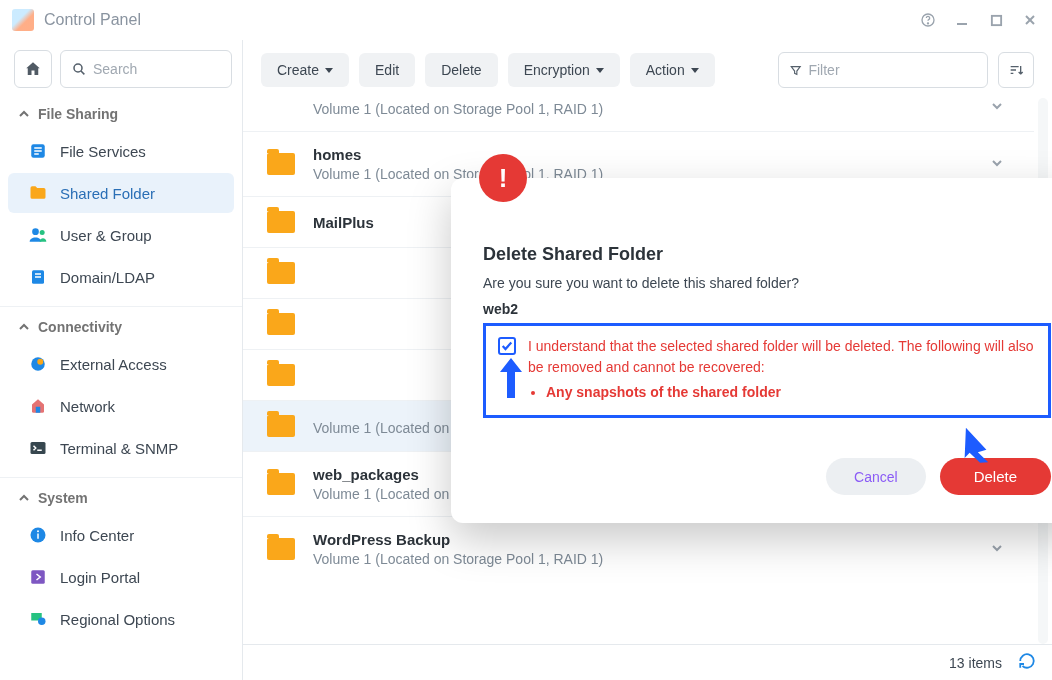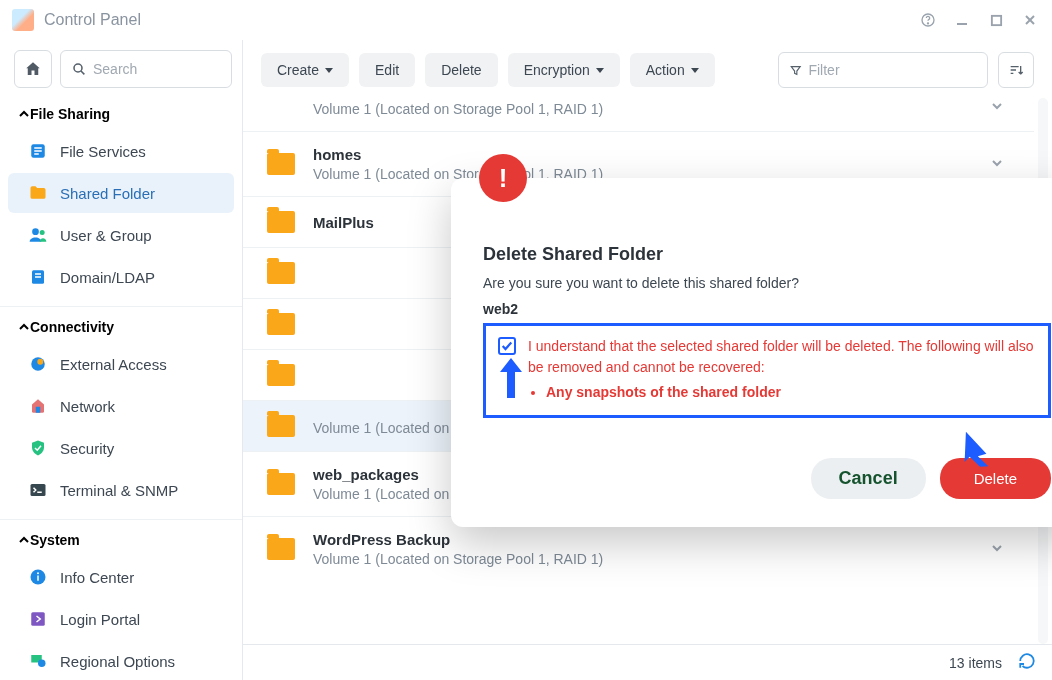--- a/index.html
+++ b/index.html
@@ -16,21 +16,21 @@
 
 
 .sidebar { width: 243px; border-right: 1px solid #e5e9ed; display: flex; flex-direction: column; }
 .side-top { display: flex; gap: 8px; padding: 10px 10px 10px 14px; align-items: center; }
 .home-btn { width: 38px; height: 38px; border: 1px solid #d8dde2; border-radius: 6px; display: flex; align-items: center; justify-content: center; background: #fff; }
 .search-box { flex: 1; height: 38px; border: 1px solid #d8dde2; border-radius: 6px; display: flex; align-items: center; padding: 0 10px; color: #9aa3ad; }
 .search-box svg { margin-right: 6px; flex-shrink: 0; }
 .search-box input { border: none; outline: none; width: 100%; font-size: 14px; color: #333; background: transparent; }
 .search-box input::placeholder { color: #a0a8b1; }
 
-.side-group-header { display: flex; align-items: center; padding: 8px 18px; color: #000000; font-weight: 600; font-size: 14px; cursor: pointer; }
+.side-group-header { display: flex; align-items: center; gap: 8px; padding: 8px 18px; color: #737373; font-weight: 600; font-size: 14px; cursor: pointer; }
 .side-item { display: flex; align-items: center; gap: 12px; padding: 10px 18px 10px 20px; cursor: pointer; font-size: 15px; color: #3d4752; border-radius: 6px; margin: 1px 8px; }
 .side-item.active { background: #e9f2fb; color: #2a6fb6; font-weight: 400; }
 .side-icon { width: 20px; height: 20px; flex-shrink: 0; display: flex; align-items: center; justify-content: center; }
 
 
 .main { flex: 1; display: flex; flex-direction: column; position: relative; }
 .toolbar { display: flex; gap: 10px; padding: 12px 18px 10px; align-items: center; }
 .tbtn { background: #f0f2f4; border: none; border-radius: 6px; padding: 9px 16px; font-size: 14px; color: #3d4752; cursor: pointer; display: flex; align-items: center; gap: 6px; }
 .toolbar .spacer { flex: 1; }
 .filter-box { height: 36px; border: 1px solid #d8dde2; border-radius: 6px; display: flex; align-items: center; padding: 0 10px; color: #9aa3ad; width: 210px; }
@@ -65,21 +65,21 @@
 .modal .target { font-weight: 700; color: #2c333a; margin-bottom: 6px; }
 .confirm-box { border: 3px solid #1d5cff; padding: 10px 12px 12px; position: relative; }
 .confirm-row { display: flex; gap: 12px; align-items: flex-start; }
 .chk { width: 18px; height: 18px; border: 2px solid #1d5cff; border-radius: 3px; display: flex; align-items: center; justify-content: center; margin-top: 1px; flex-shrink: 0; cursor: pointer; }
 .chk svg { display: block; }
 .confirm-text { color: #e53935; line-height: 1.5; }
 .confirm-text ul { margin: 4px 0 0 18px; font-weight: bold; }
 .arrow-up { position: absolute; left: 12px; top: 28px; color: #1d5cff; }
 .arrow-diag { position: absolute; right: 86px; bottom: 56px; color: #1d5cff; transform: rotate(10deg); }
 .modal-actions { display: flex; justify-content: flex-end; gap: 14px; margin-top: 40px; }
-.btn-cancel { background: #eceff2; color: #14532d; border: none; border-radius: 20px; padding: 10px 28px; font-size: 18px; cursor: pointer; font-weight: bold; }
+.btn-cancel { background: #eceff2; color: #8b5cf6; border: none; border-radius: 20px; padding: 10px 28px; font-size: 14px; cursor: pointer; }
 .btn-delete { background: #e53935; color: #fff; border: none; border-radius: 20px; padding: 10px 34px; font-size: 15px; cursor: pointer; font-weight: 500; }
 
 .caret-down { width: 0; height: 0; border-left: 4px solid transparent; border-right: 4px solid transparent; border-top: 5px solid currentColor; display: inline-block; }
 </style>
 </head>
 <body>
 
 <div class="titlebar">
   <div class="logo"></div>
   <div class="title">Control Panel</div>
@@ -189,29 +189,20 @@
       <span>External Access</span>
     </div>
     <div class="side-item">
       <span class="side-icon">
           <svg width="18" height="18" viewBox="0 0 24 24">
             <path d="M4 10l8-7 8 7v9a2 2 0 0 1-2 2H6a2 2 0 0 1-2-2z" fill="#e57373"></path>
             <rect x="9" y="13" width="6" height="8" fill="#1e88e5"></rect>
           </svg>
         </span>
       <span>Network</span>
-    </div>
-    <div class="side-item">
-      <span class="side-icon">
-          <svg width="18" height="18" viewBox="0 0 24 24" fill="#26c281">
-            <path d="M12 2l8 3v6c0 5-3.5 9-8 11-4.5-2-8-6-8-11V5z"></path>
-            <path d="M8 12l3 3 5-6" stroke="#fff" stroke-width="2" fill="none"></path>
-          </svg>
-        </span>
-      <span>Security</span>
     </div>
     <div class="side-item">
       <span class="side-icon">
           <svg width="18" height="18" viewBox="0 0 24 24">
             <rect x="2" y="4" width="20" height="16" rx="2" fill="#37474f"></rect>
             <path d="M6 9l3 3-3 3M11 15h6" stroke="#fff" stroke-width="2" fill="none"></path>
           </svg>
         </span>
       <span>Terminal &amp; SNMP</span>
     </div>

